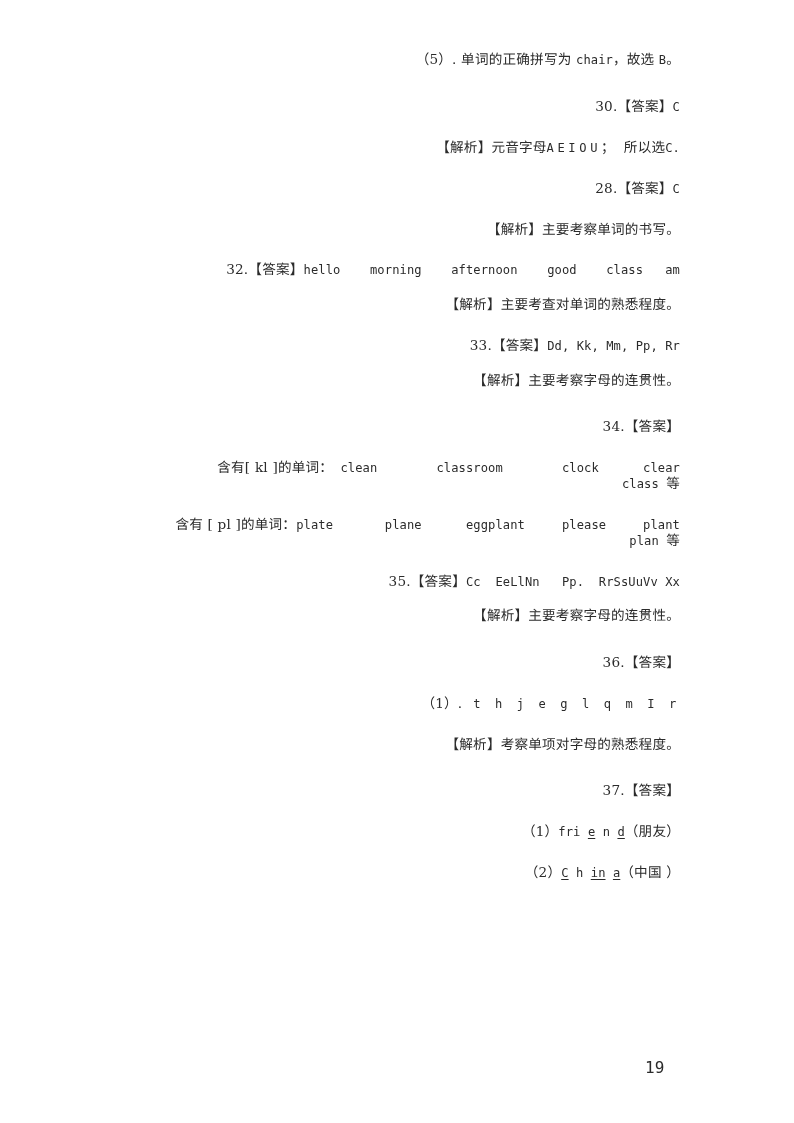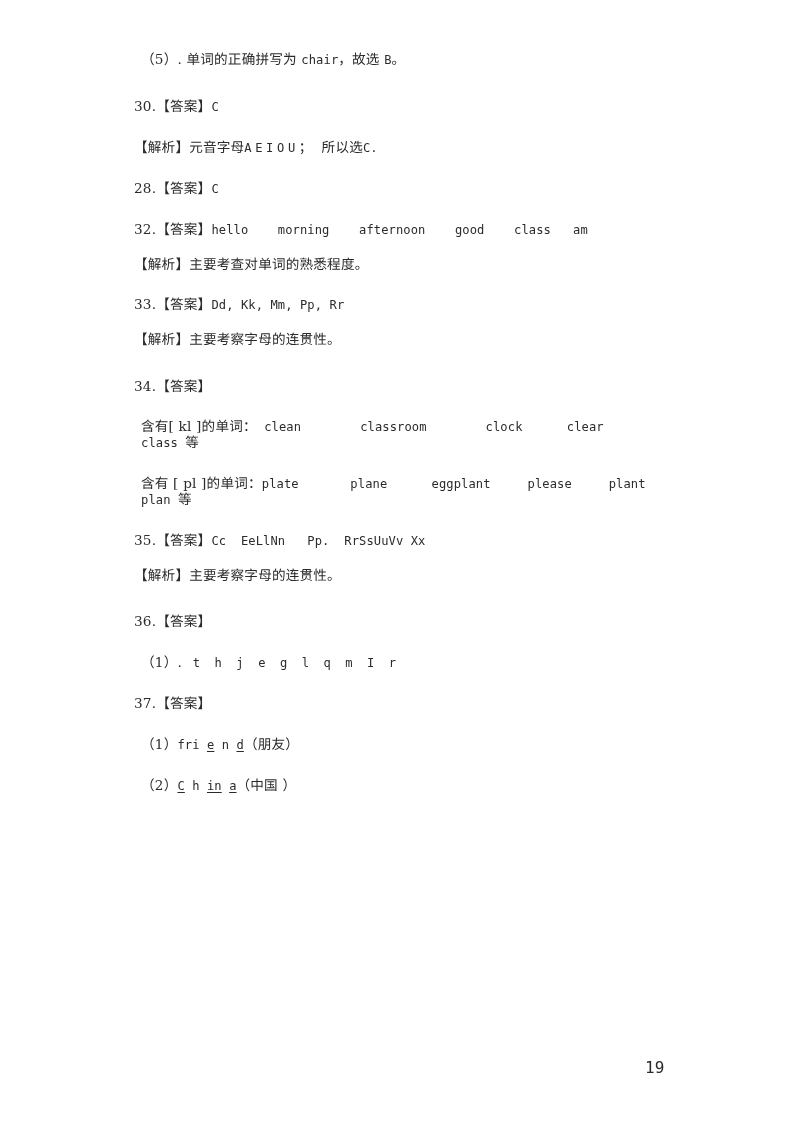--- a/index.html
+++ b/index.html
@@ -15,20 +15,21 @@
     font-family: "Liberation Serif", "DejaVu Serif", serif;
     color: #231f20;
     -webkit-font-smoothing: antialiased;
   }
 
   .page {
     position: absolute;
     inset: 0;
     background: #ffffff;
     overflow: hidden;
+    text-align: right;
   }
 
   .content {
     position: absolute;
     left: 134px;
     top: 52px;
     width: 546px;
   }
 
   
@@ -93,29 +94,31 @@
 </style>
 </head>
 <body>
 
 <div class="page">
   <div class="content" id="content">
       <p class="line blk loose indent"><span class="cn">（5）. 单词的正确拼写为 </span><span class="en">chair</span><span class="cn">，故选 </span><span class="en">B</span><span class="cn">。</span></p>
       <p class="line blk"><span class="cn">30.【答案】</span><span class="en">C</span></p>
       <p class="line blk"><span class="cn">【解析】元音字母</span><span class="spaced">AEIOU</span><span class="cn">；  所以选</span><span class="en">C.</span></p>
       <p class="line blk"><span class="cn">28.【答案】</span><span class="en">C</span></p>
+      <p class="line blk"><span class="cn">【解析】主要考察单词的书写。</span></p>
       <p class="line blk tight"><span class="cn">32.【答案】</span><span class="en">hello    morning    afternoon    good    class   am</span></p>
       <p class="line blk"><span class="cn">【解析】主要考查对单词的熟悉程度。</span></p>
       <p class="line blk tight"><span class="cn">33.【答案】</span><span class="en">Dd, Kk, Mm, Pp, Rr</span></p>
       <p class="line blk loose"><span class="cn">【解析】主要考察字母的连贯性。</span></p>
       <p class="line blk"><span class="cn">34.【答案】</span></p>
       <p class="line blk indent"><span class="cn">含有[ kl ]的单词：</span><span class="en"> clean        classroom        clock      clear       class </span><span class="cn">等</span></p>
       <p class="line blk indent"><span class="cn">含有 [ pl ]的单词：</span><span class="en">plate       plane      eggplant     please     plant     plan </span><span class="cn">等</span></p>
       <p class="line blk tight"><span class="cn">35.【答案】</span><span class="en">Cc  EeLlNn   Pp.  RrSsUuVv Xx</span></p>
       <p class="line blk loose"><span class="cn">【解析】主要考察字母的连贯性。</span></p>
       <p class="line blk"><span class="cn">36.【答案】</span></p>
       <p class="line blk indent"><span class="cn">（1）.</span><span class="spaced"> t h j e g l q m I r</span></p>
+      <p class="line blk loose"><span class="cn">【解析】考察单项对字母的熟悉程度。</span></p>
       <p class="line blk"><span class="cn">37.【答案】</span></p>
       <p class="line blk indent"><span class="cn">（1）</span><span class="en">fri </span><span class="en ul">e</span><span class="en"> n </span><span class="en ul">d</span><span class="cn">（朋友）</span></p>
       <p class="line blk indent"><span class="cn">（2）</span><span class="en ul">C</span><span class="en"> h </span><span class="en ul">in</span><span class="en"> </span><span class="en ul">a</span><span class="cn">（中国 ）</span></p>
     </div>
   <div class="pagenum">19</div>
 </div>
 
 </body></html>

